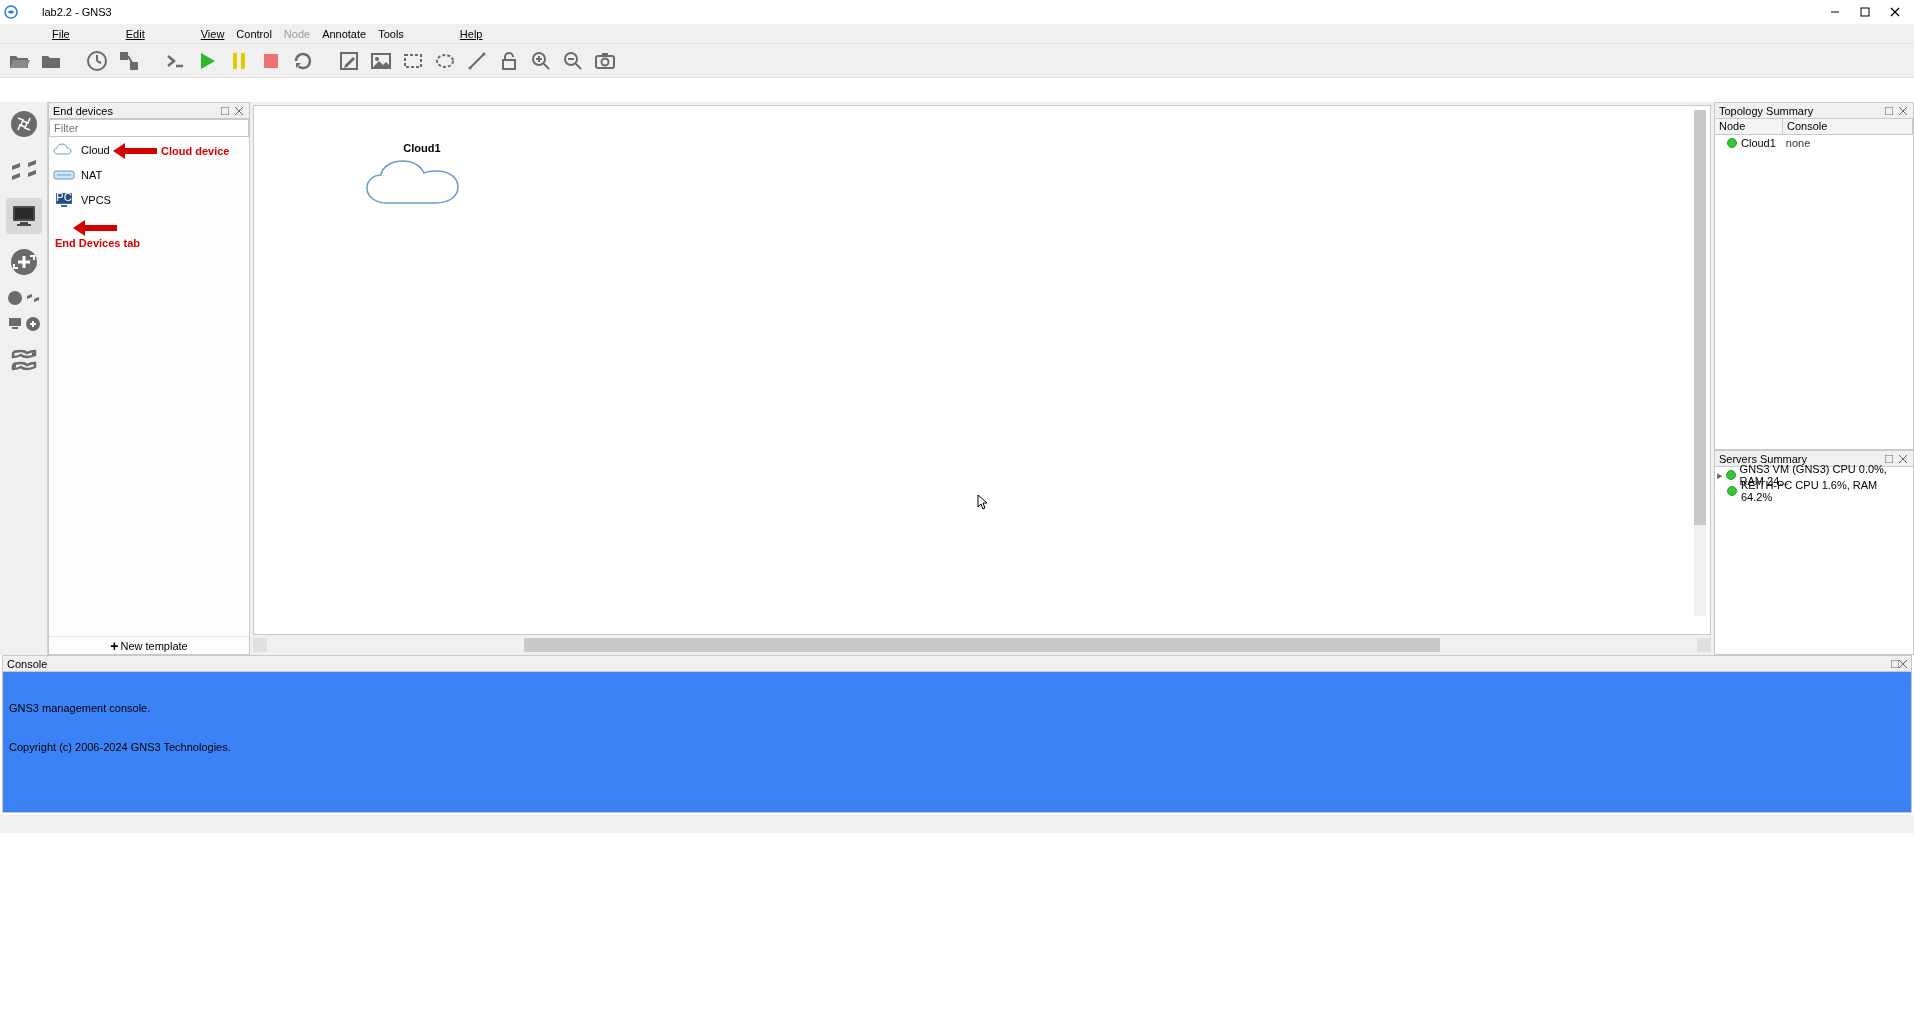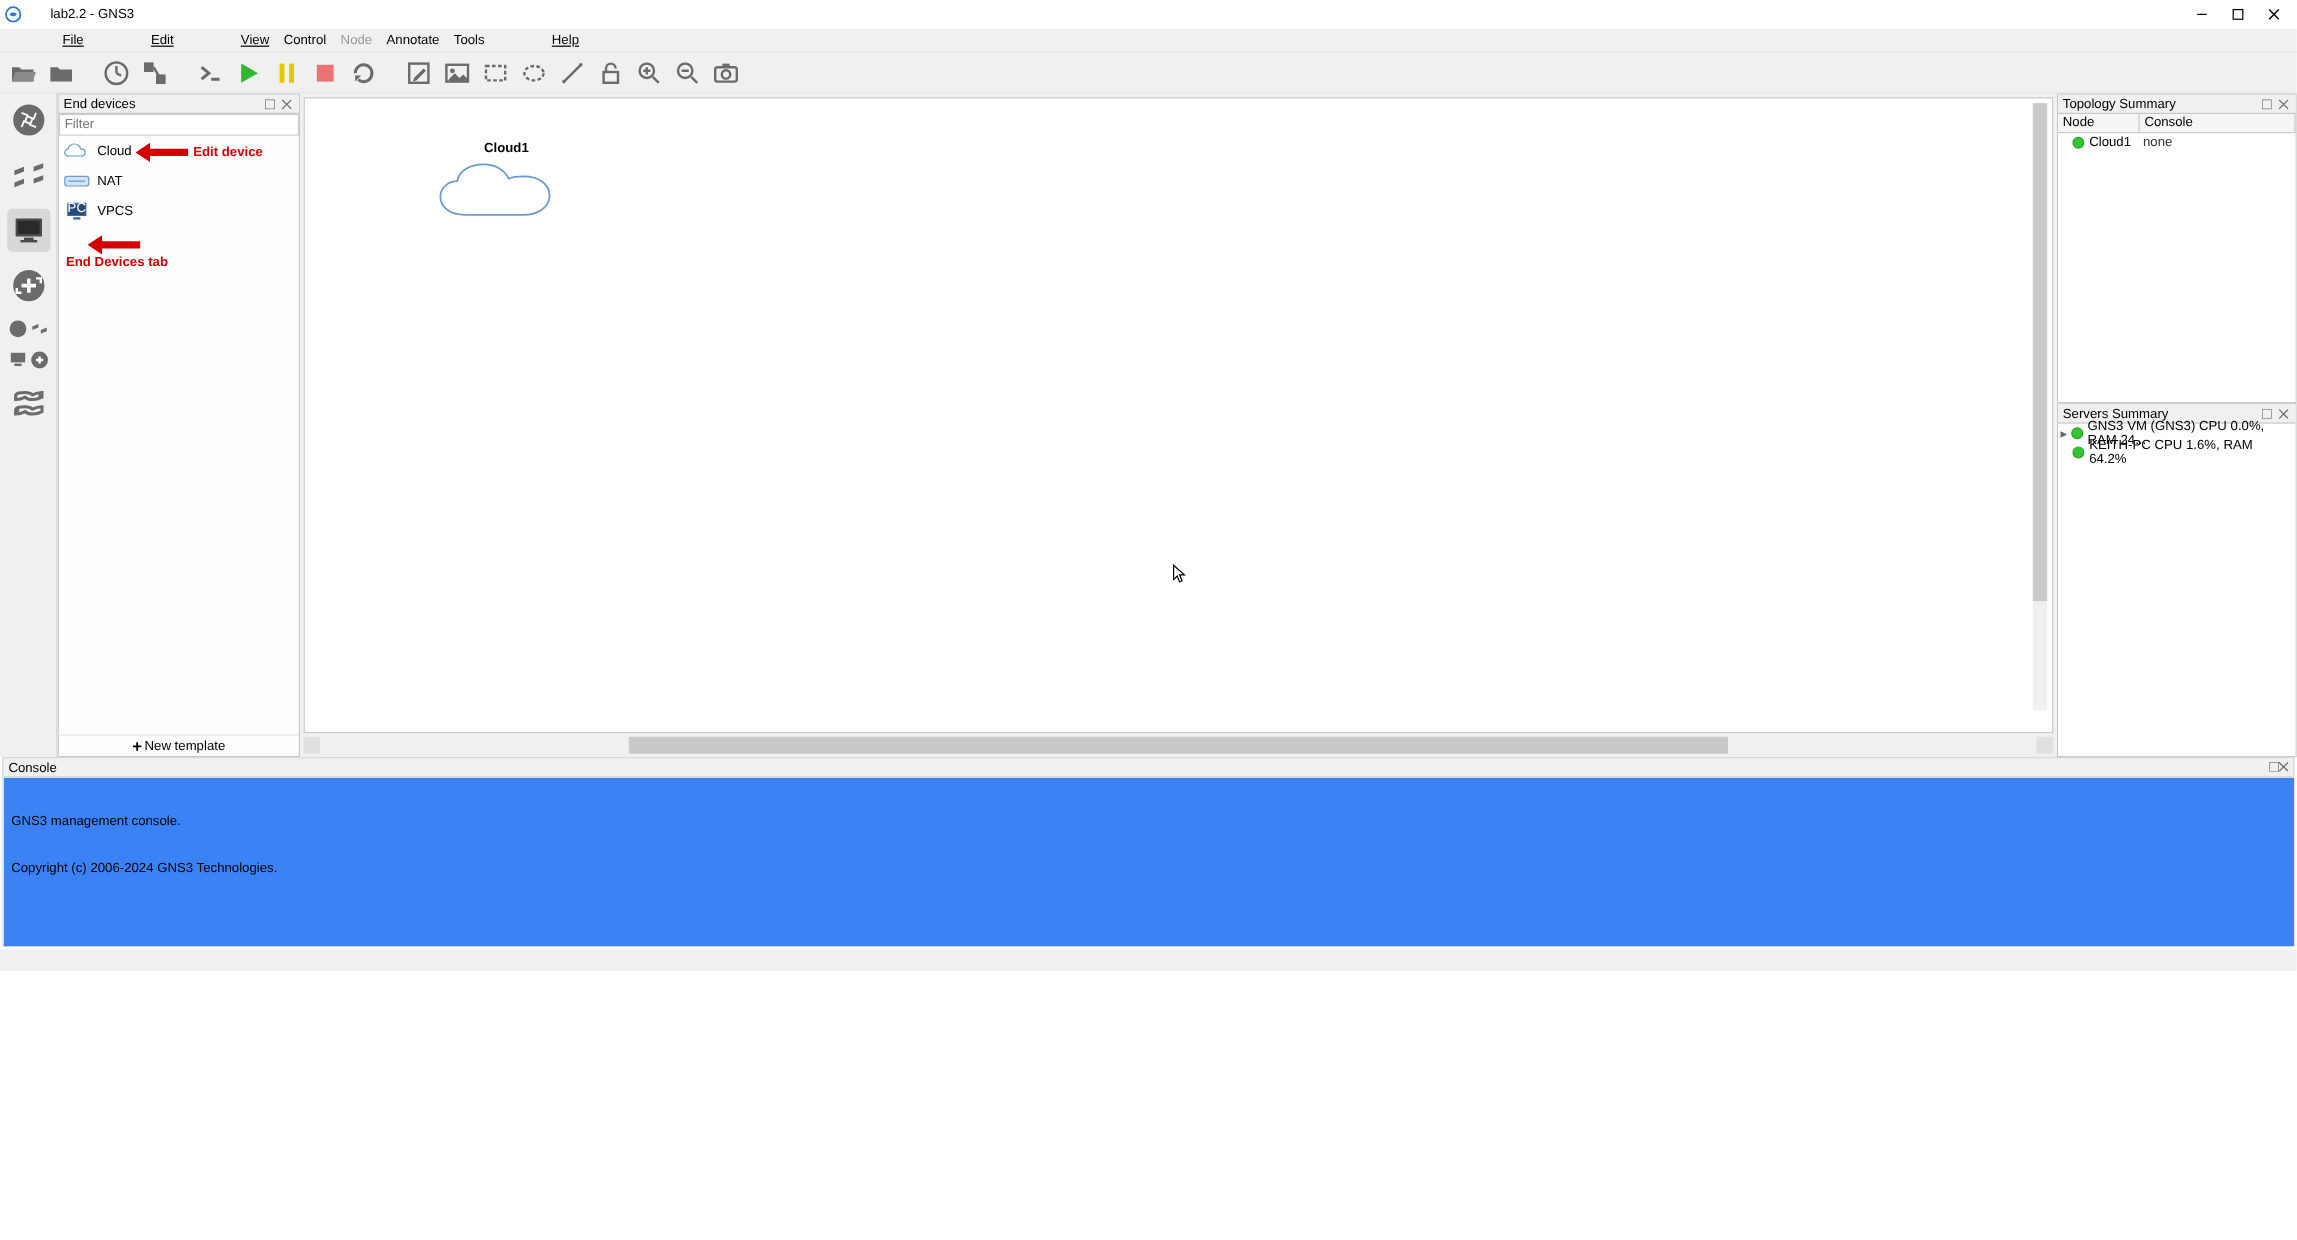--- a/index.html
+++ b/index.html
@@ -17,21 +17,21 @@
 .menubar .menu { padding: 2px 6px; cursor: pointer; }
 .menubar .menu.disabled { color: #9a9a9a; }
 .menubar .menu .ul { text-decoration: underline; margin-left: 44px; }
 
 
 .toolbar { height: 34px; background: #f0f0f0; display: flex; align-items: center; padding: 2px 6px; gap: 6px; border-bottom: 1px solid #e0e0e0;}
 .toolbar .tbtn { width: 26px; height: 26px; display: flex; align-items: center; justify-content: center; cursor: pointer; }
 .toolbar .sep { width: 8px; }
 
 
-.mainrow { display: flex; height: 553px; }
+.mainrow { display: flex; height: 553px; margin-top: 24px; }
 .leftbar { width: 48px; background: #f0f0f0; border-right: 1px solid #d0d0d0; display: flex; flex-direction: column; align-items: center; padding-top: 4px; gap: 10px;}
 .leftbar .lbtn { width: 36px; height: 36px; display: flex; align-items: center; justify-content: center; cursor: pointer; border-radius: 4px;}
 .leftbar .lbtn-stack { display: flex; gap: 2px; }
 
 
 .endpanel { width: 202px; background: #fdfdfd; border: 1px solid #c9c9c9; display: flex; flex-direction: column; }
 .panelhdr { height: 16px; background: #f0f0f0; display: flex; align-items: center; padding: 0 4px; border-bottom: 1px solid #c9c9c9; }
 .panelhdr .ptitle { flex: 1; }
 .panelhdr .pbtn { width: 12px; height: 12px; margin-left: 2px; cursor: pointer; display:flex; align-items:center; justify-content:center;}
 .filter { height: 18px; border: 1px solid #c9c9c9; margin: 0; }
@@ -56,21 +56,21 @@
 .hscroll .arrow { width: 14px; background: #e0e0e0; cursor: pointer;}
 .hscroll .track { flex:1; background: #f0f0f0; position: relative;}
 .hscroll .thumb { position: absolute; left: 18%; width: 64%; top:0; bottom:0; background: #c9c9c9;}
 
 .vscroll { position: absolute; right: 4px; top: 4px; bottom: 18px; width: 12px; background:#f0f0f0;}
 .vscroll .thumb { position:absolute; left:0; right:0; top: 0; height: 82%; background:#c9c9c9;}
 
 
 .rightcol { width: 200px; display: flex; flex-direction: column; gap: 0; }
 .rpanel { border: 1px solid #c9c9c9; background: #fff; display: flex; flex-direction:column; }
-.rpanel.topology { height: 258px; }
+.rpanel.topology { height: 348px; }
 .rpanel.servers { flex: 1; }
 .tblhdr { display: flex; height: 16px; border-bottom: 1px solid #c9c9c9; background: #f5f5f5;}
 .tblhdr .col { padding: 1px 4px; border-right: 1px solid #c9c9c9;}
 .tblhdr .col.node { width: 68px;}
 .tblhdr .col.con { flex:1;}
 .treerow { display: flex; align-items: center; height: 16px; padding: 0 2px;}
 .treerow .exp { width: 10px; color:#666;}
 .statusdot { width: 10px; height: 10px; border-radius: 50%; background: #34c634; border:1px solid #2aa22a; margin-right: 4px; flex-shrink:0;}
 .treerow .name { margin-right: 4px;}
 .treerow .console { color:#333; margin-left: 6px;}
@@ -345,21 +345,21 @@
               <rect x="8" y="13" width="6" height="2" fill="#3a6aa4"></rect>
             </svg>
           </span>
         <span>VPCS</span>
       </div>
 
       <div class="arrow-ann" style="left:64px; top:5px;">
         <svg width="44" height="18" viewBox="0 0 44 18">
             <path d="M0 9l12-8v5h32v6H12v5z" fill="#d40000"></path>
           </svg>
-        <span>Edit device</span>
+        <span>Cloud device</span>
       </div>
       <div class="arrow-ann" style="left:6px; top:82px;flex-direction:column;">
         <svg width="44" height="18" viewBox="0 0 44 18">
             <path d="M0 9l12-8v5h32v6H12v5z" fill="#d40000"></path>
           </svg>
         <span>End Devices tab</span>
       </div>
     </div>
     <div class="newtmpl">
       <span class="plus">+</span>

